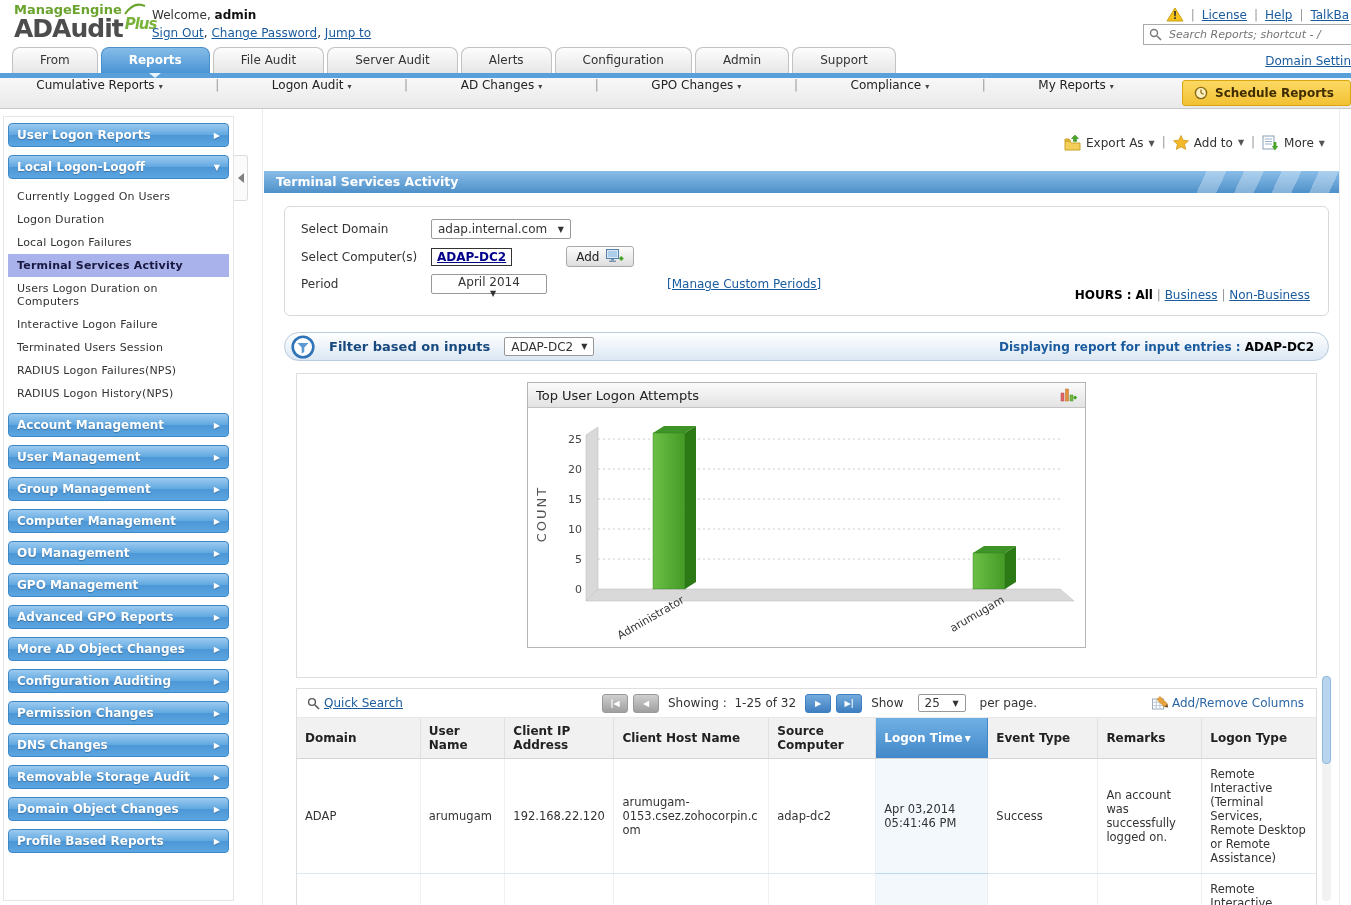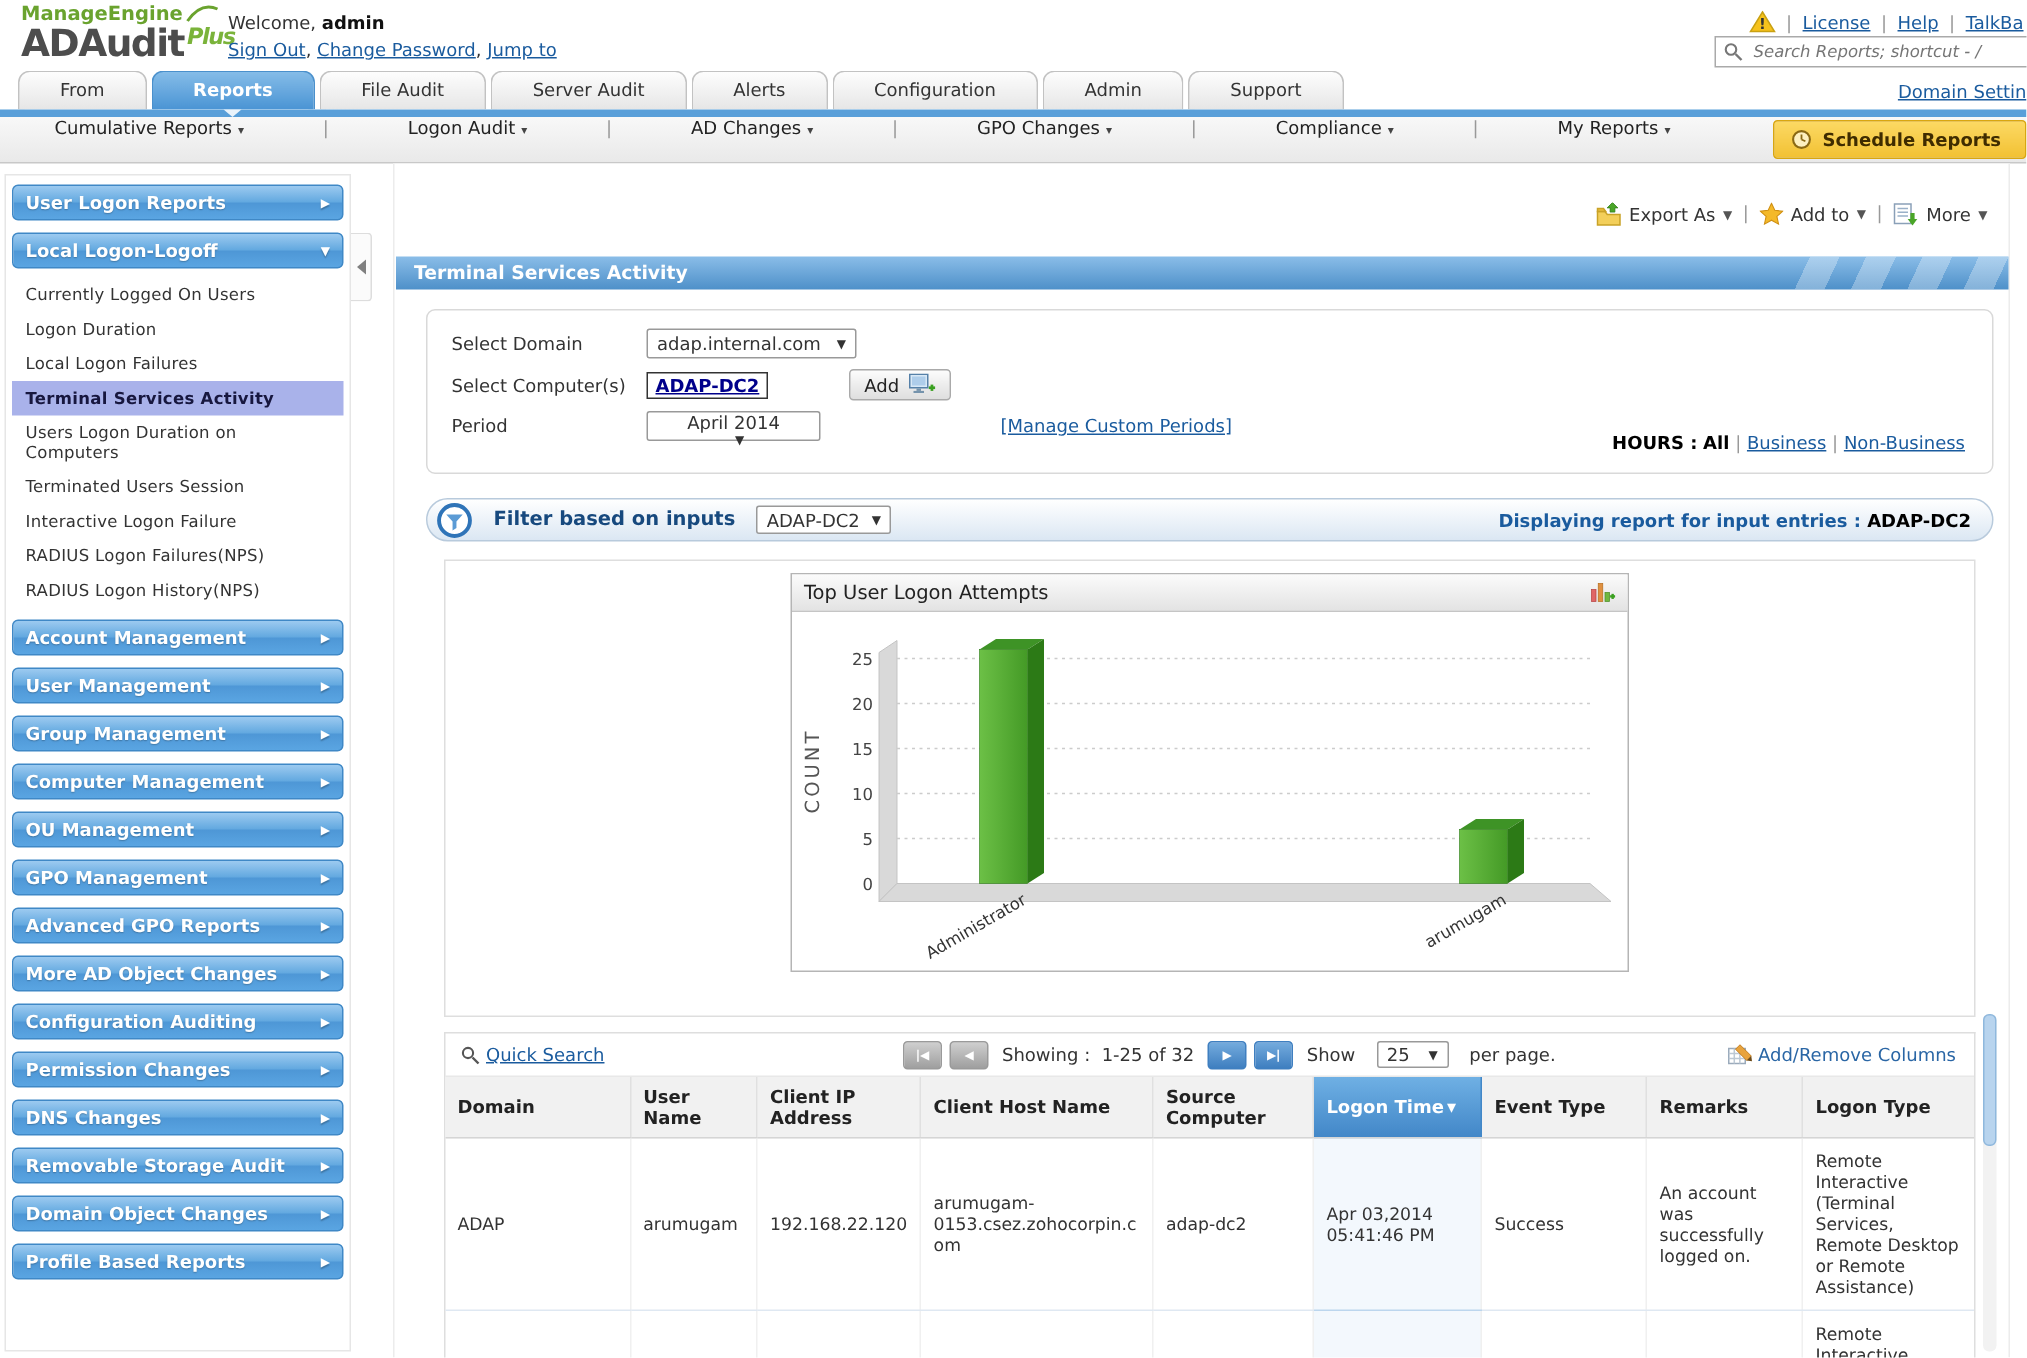--- a/index.html
+++ b/index.html
@@ -220,22 +220,22 @@
       <div class="sb-header">
         <span>Local Logon-Logoff</span>
         <span class="sb-arrow">▼</span>
       </div>
       <div class="sb-items">
         <div class="sb-item">Currently Logged On Users</div>
         <div class="sb-item">Logon Duration</div>
         <div class="sb-item">Local Logon Failures</div>
         <div class="sb-item selected">Terminal Services Activity</div>
         <div class="sb-item">Users Logon Duration on Computers</div>
+        <div class="sb-item">Interactive Logon Failure</div>
         <div class="sb-item">Terminated Users Session</div>
-        <div class="sb-item">Interactive Logon Failure</div>
         <div class="sb-item">RADIUS Logon Failures(NPS)</div>
         <div class="sb-item">RADIUS Logon History(NPS)</div>
       </div>
       <div class="sb-header">
         <span>Account Management</span>
         <span class="sb-arrow">▶</span>
       </div>
       <div class="sb-header">
         <span>User Management</span>
         <span class="sb-arrow">▶</span>

